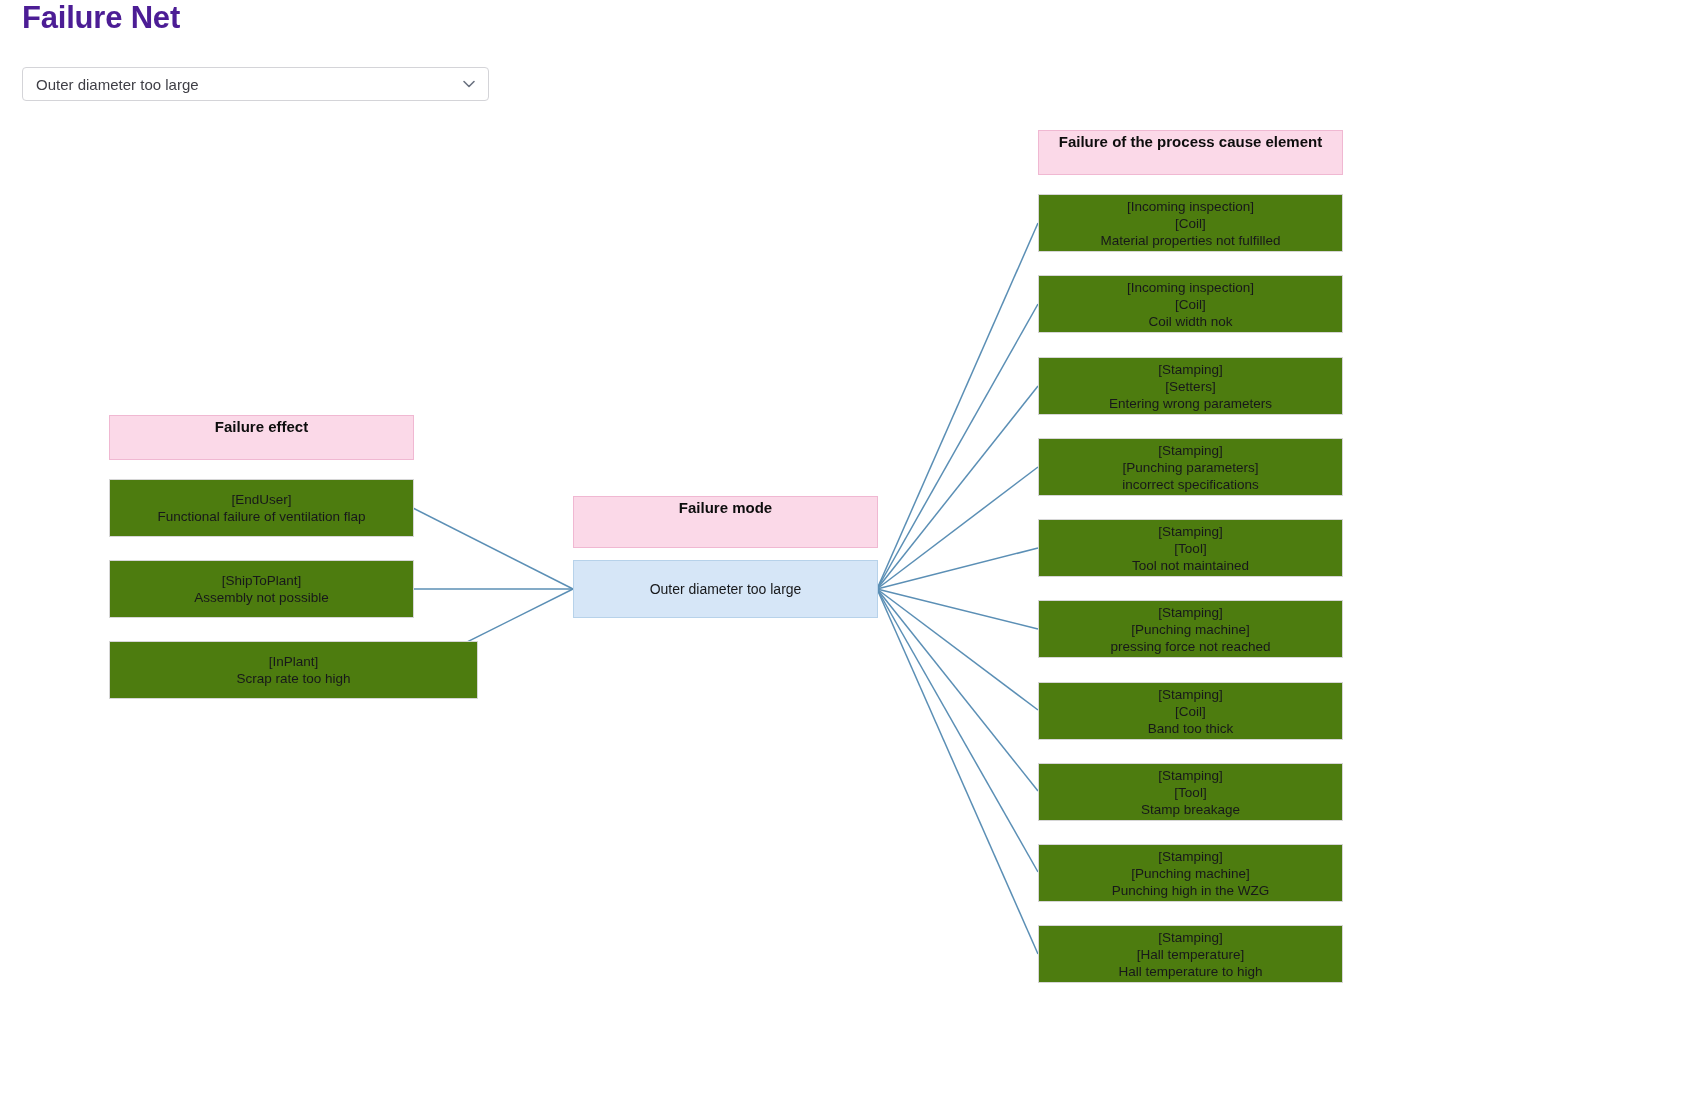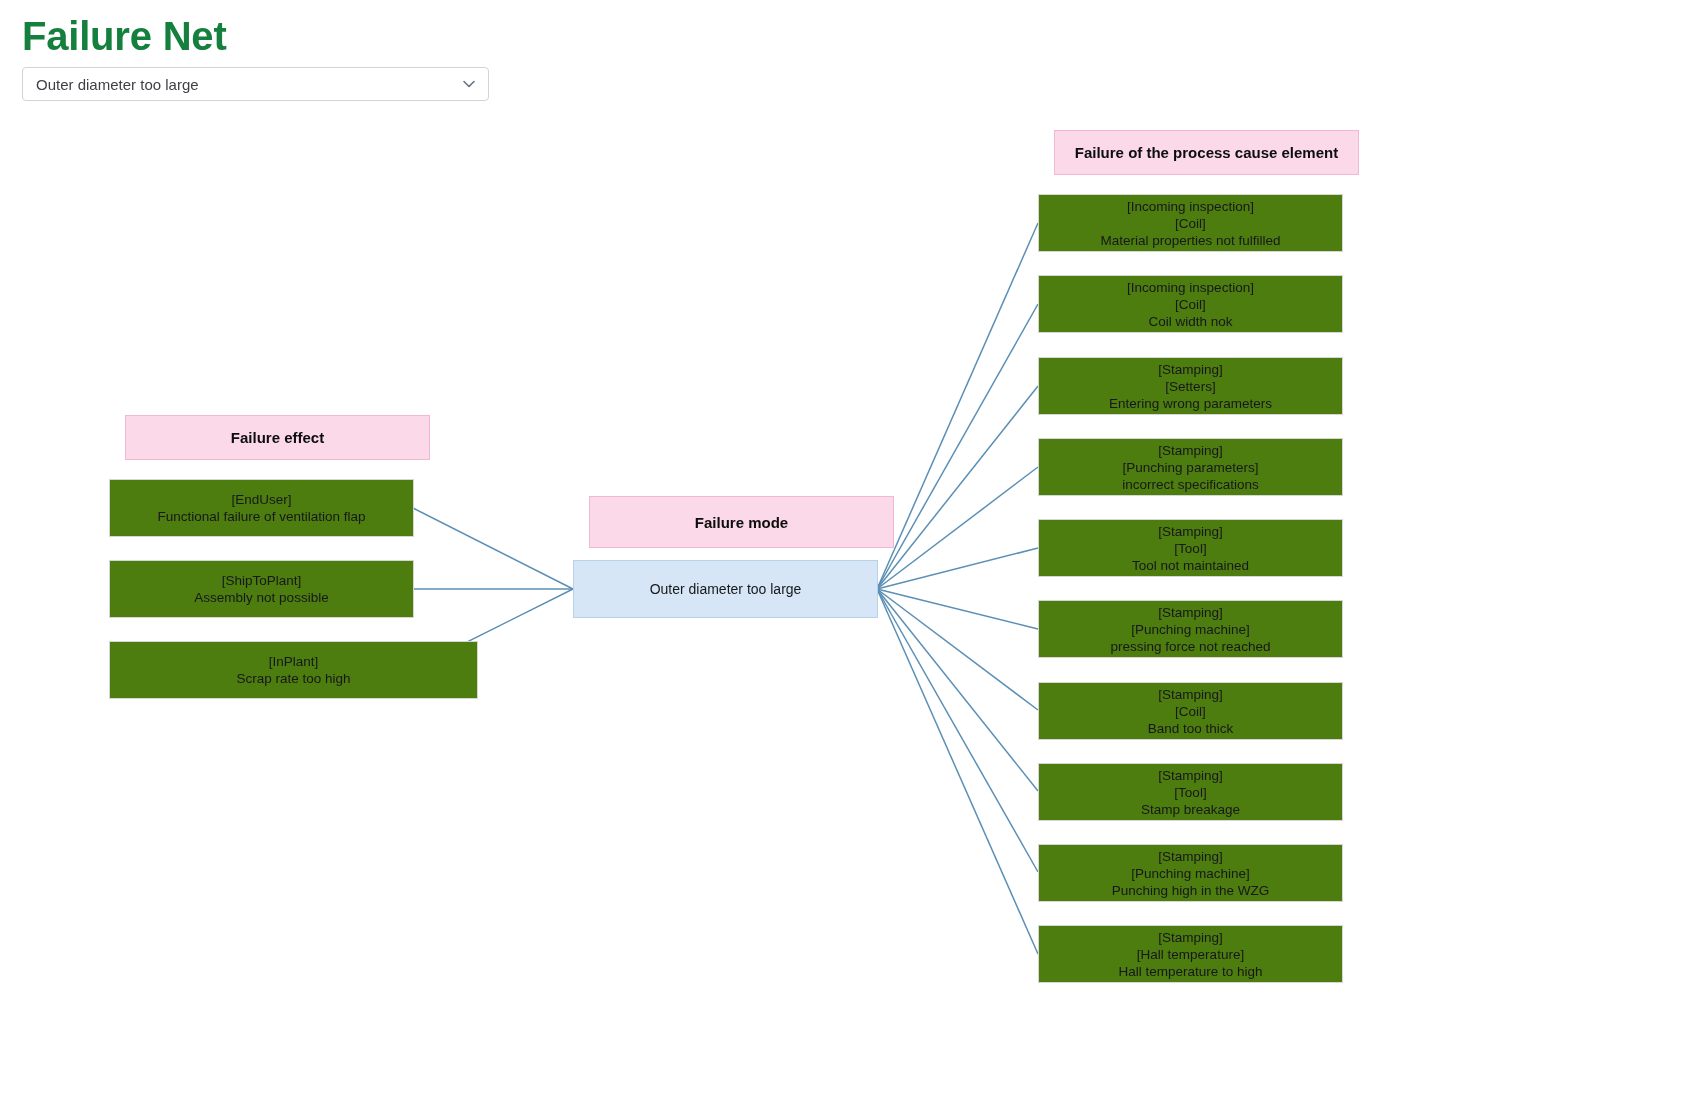--- a/index.html
+++ b/index.html
@@ -11,25 +11,25 @@
     width: 1690px; height: 1115px;
     position: relative;
     overflow: hidden;
     font-family: "Liberation Sans", sans-serif;
     color: #1b1b1b;
   }
 
   
   #page-title {
     position: absolute;
-    left: 22px; top: 14px;
-    font-size: 40px;
+    left: 22px; top: 0;
+    font-size: 31px;
     font-weight: bold;
     letter-spacing: -0.2px;
-    color: #15803d;
+    color: #4c1d95;
   }
 
   #mode-select {
     position: absolute;
     left: 22px; top: 67px;
     width: 467px; height: 34px;
     border: 1px solid #d4d4d8;
     border-radius: 4px;
     background: #ffffff;
     display: flex;
@@ -73,22 +73,21 @@
     padding: 2px 6px;
   }
   .node .ln { display: block; white-space: nowrap; }
 
   .hdr {
     background: #fbd9e8;
     border: 1px solid #f0b8d2;
     font-weight: bold;
     font-size: 15px;
     color: #0d0d0d;
-    justify-content: center;
-    margin-left: 16px;
+    justify-content: flex-start;
   }
 
   .mode-node {
     background: #d6e6f7;
     border: 1px solid #b7d2ea;
     font-size: 14px;
   }
 </style>
 </head>
 <body>

